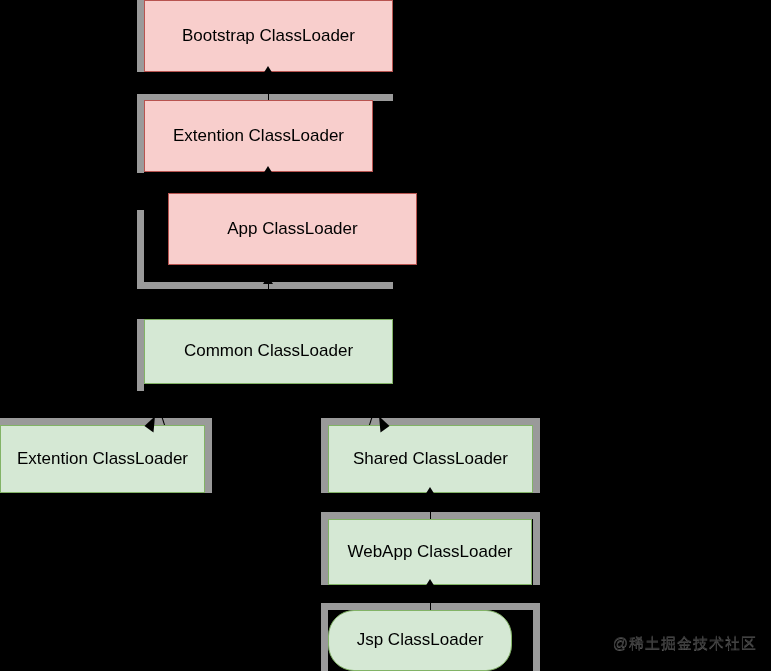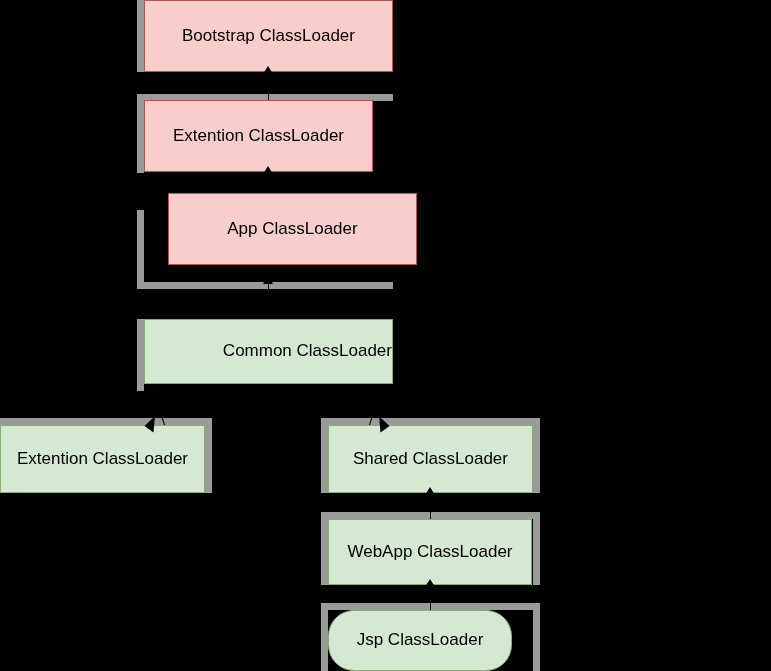--- a/index.html
+++ b/index.html
@@ -144,34 +144,35 @@
   </div>
 
   <div class="node pink" style="left:144px; top:100px; width:229px; height:72px;">
     <span>Extention ClassLoader</span>
   </div>
 
   <div class="node pink" style="left:144px; top:193px; width:249px; height:72px;margin-left:24px;">
     <span>App ClassLoader</span>
   </div>
 
-  <div class="node green" style="left:144px; top:319px; width:249px; height:65px;justify-content:flex-end;">
+  <div class="node green" style="left:144px; top:319px; width:249px; height:65px;">
     <span>Common ClassLoader</span>
   </div>
 
   <div class="node green" style="left:0px; top:425px; width:205px; height:68px;">
     <span>Extention ClassLoader</span>
   </div>
 
   <div class="node green" style="left:328px; top:425px; width:205px; height:68px;text-align:center;">
     <span>Shared ClassLoader</span>
   </div>
 
   <div class="node green" style="left:328px; top:519px; width:204px; height:66px;">
     <span>WebApp ClassLoader</span>
   </div>
 
   <div class="node green" style="left:328px; top:610px; width:184px; height:61px;border-radius:26px;">
     <span>Jsp ClassLoader</span>
   </div>
 
+  <div class="watermark">@稀土掘金技术社区</div>
 
 </div>
 
 </body></html>

